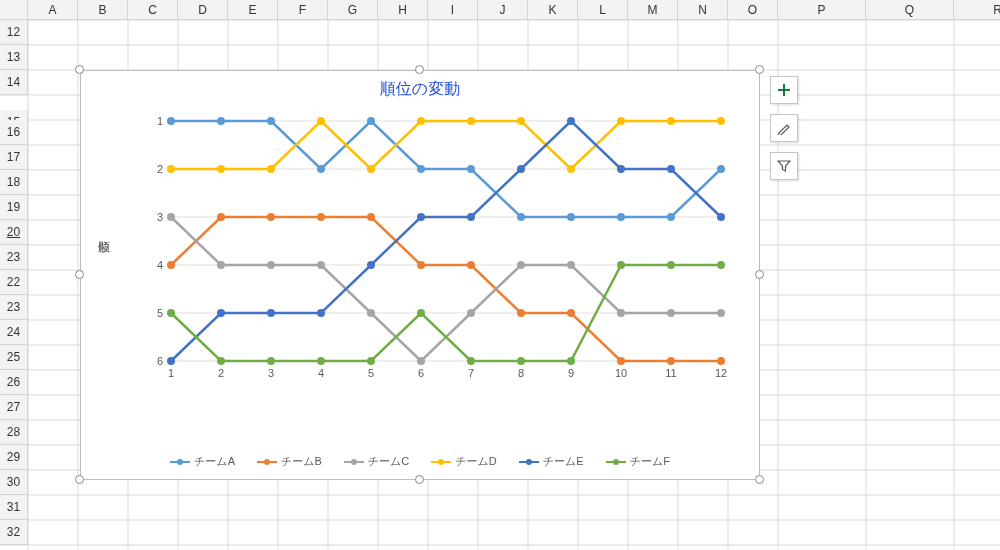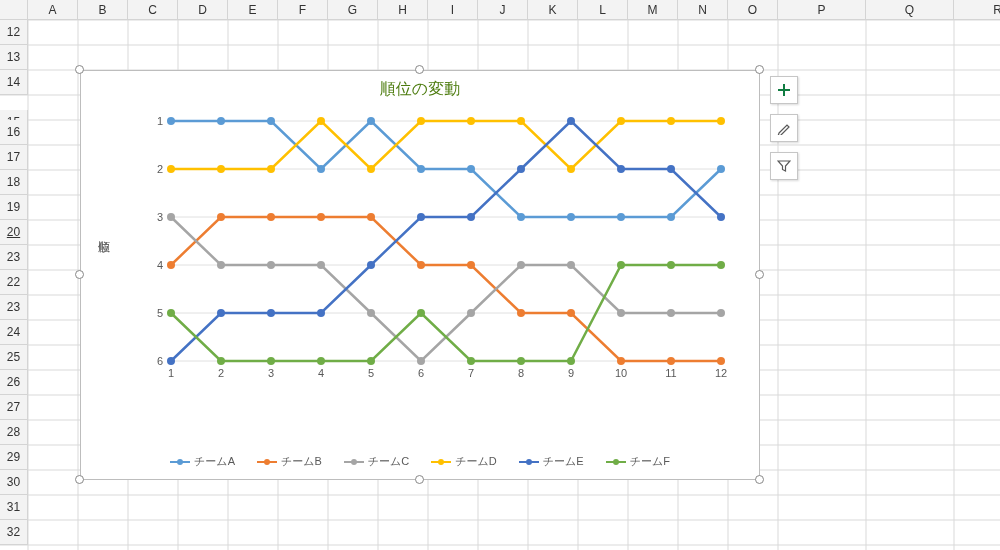--- a/index.html
+++ b/index.html
@@ -52,21 +52,21 @@
     left: 80px;
     top: 70px;
     width: 680px;
     height: 410px;
     background: #fff;
     border: 1px solid #bdbdbd;
   }
   .chart-title {
     text-align: center;
     font-size: 16px;
-    color: #4d7c0f;
+    color: #1d4ed8;
     padding: 8px 0 4px;
   }
   .plot {
     position: absolute;
     left: 60px;
     top: 40px;
     width: 590px;
     height: 280px;
   }
   .y-axis-title {

